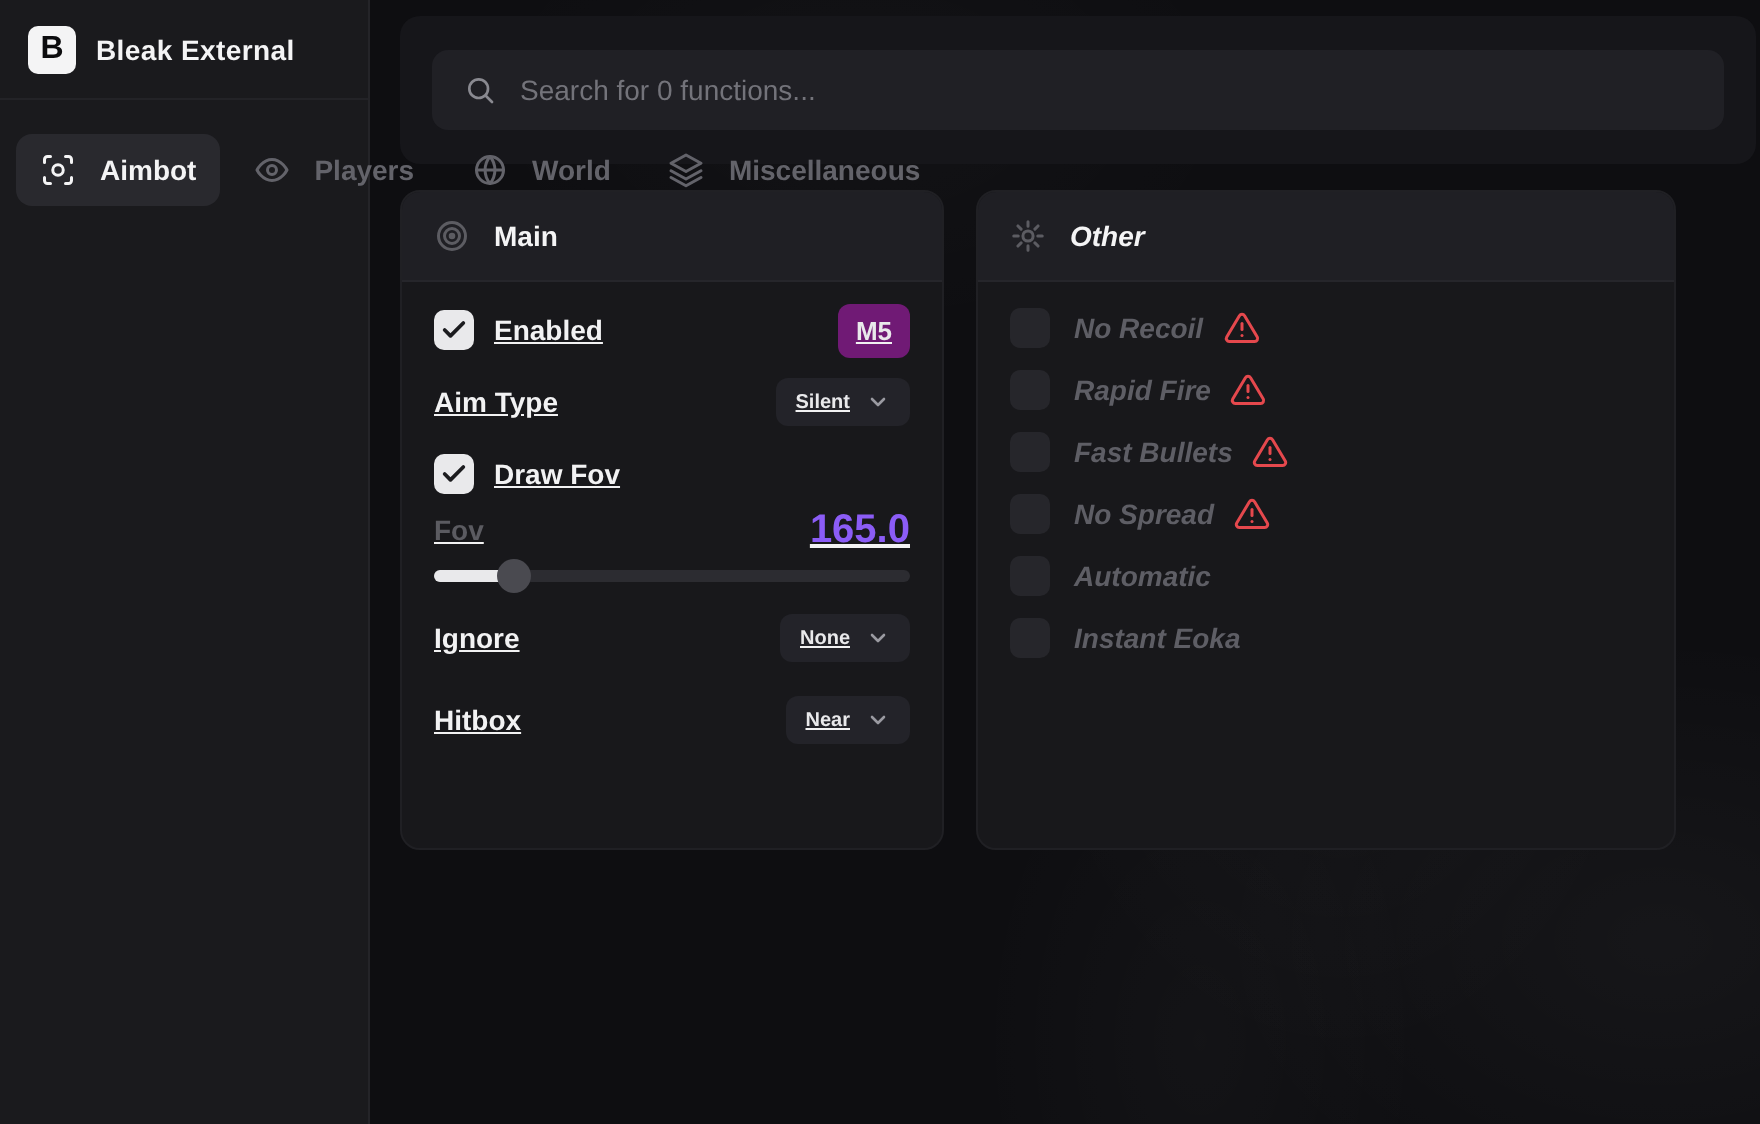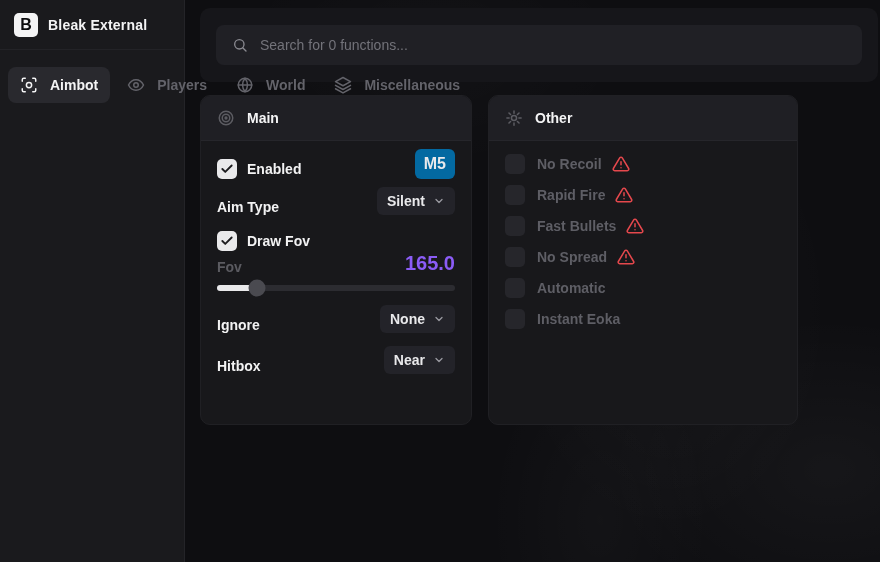--- a/index.html
+++ b/index.html
@@ -63,54 +63,54 @@
     color:#d6d6da; font-size:14px; font-family:"Liberation Sans", sans-serif;
   }
   .search-input::placeholder { color:#73737a; }
 
   .panels { margin:13px 0 0 14px; display:flex; gap:16px; }
   .panel {
     background:#18181b; border-radius:10px; height:330px; overflow:hidden;
     border:1px solid #202024;
   }
   .panel.main-panel { width:272px; }
-  .panel.other-panel { width:310px; }
+  .panel.other-panel { width:350px;font-style:italic; }
   .panel-header {
     height:45px; background:#1f1f24; border-bottom:1px solid #26262b;
     display:flex; align-items:center; gap:12px; padding:0 16px;
   }
   .panel-header .ic { width:18px; height:18px; color:#5c5c62; }
   .panel-title { font-size:14px; font-weight:bold; color:#f4f4f5; }
   .panel-body { padding:10px 16px 0; }
 
-  .row { display:flex; align-items:flex-end; justify-content:space-between; }
+  .row { display:flex; align-items:center; justify-content:space-between;text-decoration:underline; }
   .row-left { display:flex; align-items:center; }
   .h28 { height:28px; }
 
   .checkbox {
     width:20px; height:20px; border-radius:5px; cursor:pointer;
     display:flex; align-items:center; justify-content:center;
   }
   .checkbox.checked { background:#e9e9eb; }
   .checkbox.checked svg { width:14px; height:14px; color:#1c1c1f; }
   .checkbox.unchecked { background:#26262b; }
 
   .cb-label { margin-left:10px; font-size:14px; font-weight:bold; color:#f2f2f3; }
   .field-label { font-size:14px; font-weight:bold; color:#f2f2f3; }
   .dim-label { font-size:14px; font-weight:bold; color:#5b5b61; }
 
   .keybind {
-    background:#0369a1; border-radius:6px; padding:6px 9px;
-    font-size:16px; font-weight:bold; color:#e9e9eb; cursor:pointer;
+    background:#701a75; border-radius:6px; padding:6px 9px;
+    font-size:13px; font-weight:bold; color:#e9e9eb; cursor:pointer;
   }
   .dropdown {
     background:#232329; border-radius:6px; padding:6px 10px;
     display:flex; align-items:center; gap:8px; cursor:pointer;
   }
-  .dropdown .val { font-size:14px; font-weight:bold; color:#e9e9eb; }
+  .dropdown .val { font-size:10px; font-weight:bold; color:#e9e9eb; }
   .dropdown .ic { width:12px; height:12px; color:#9a9aa1; }
 
   .fov-row { height:20px; margin-top:4px; }
   .fov-value { font-size:20px; font-weight:bold; color:#8b5cf6; }
 
   .slider { position:relative; height:14px; margin-top:6px; cursor:pointer; }
   .slider-track {
     position:absolute; left:0; right:0; top:4px; height:6px;
     background:#2c2c31; border-radius:3px;
   }

